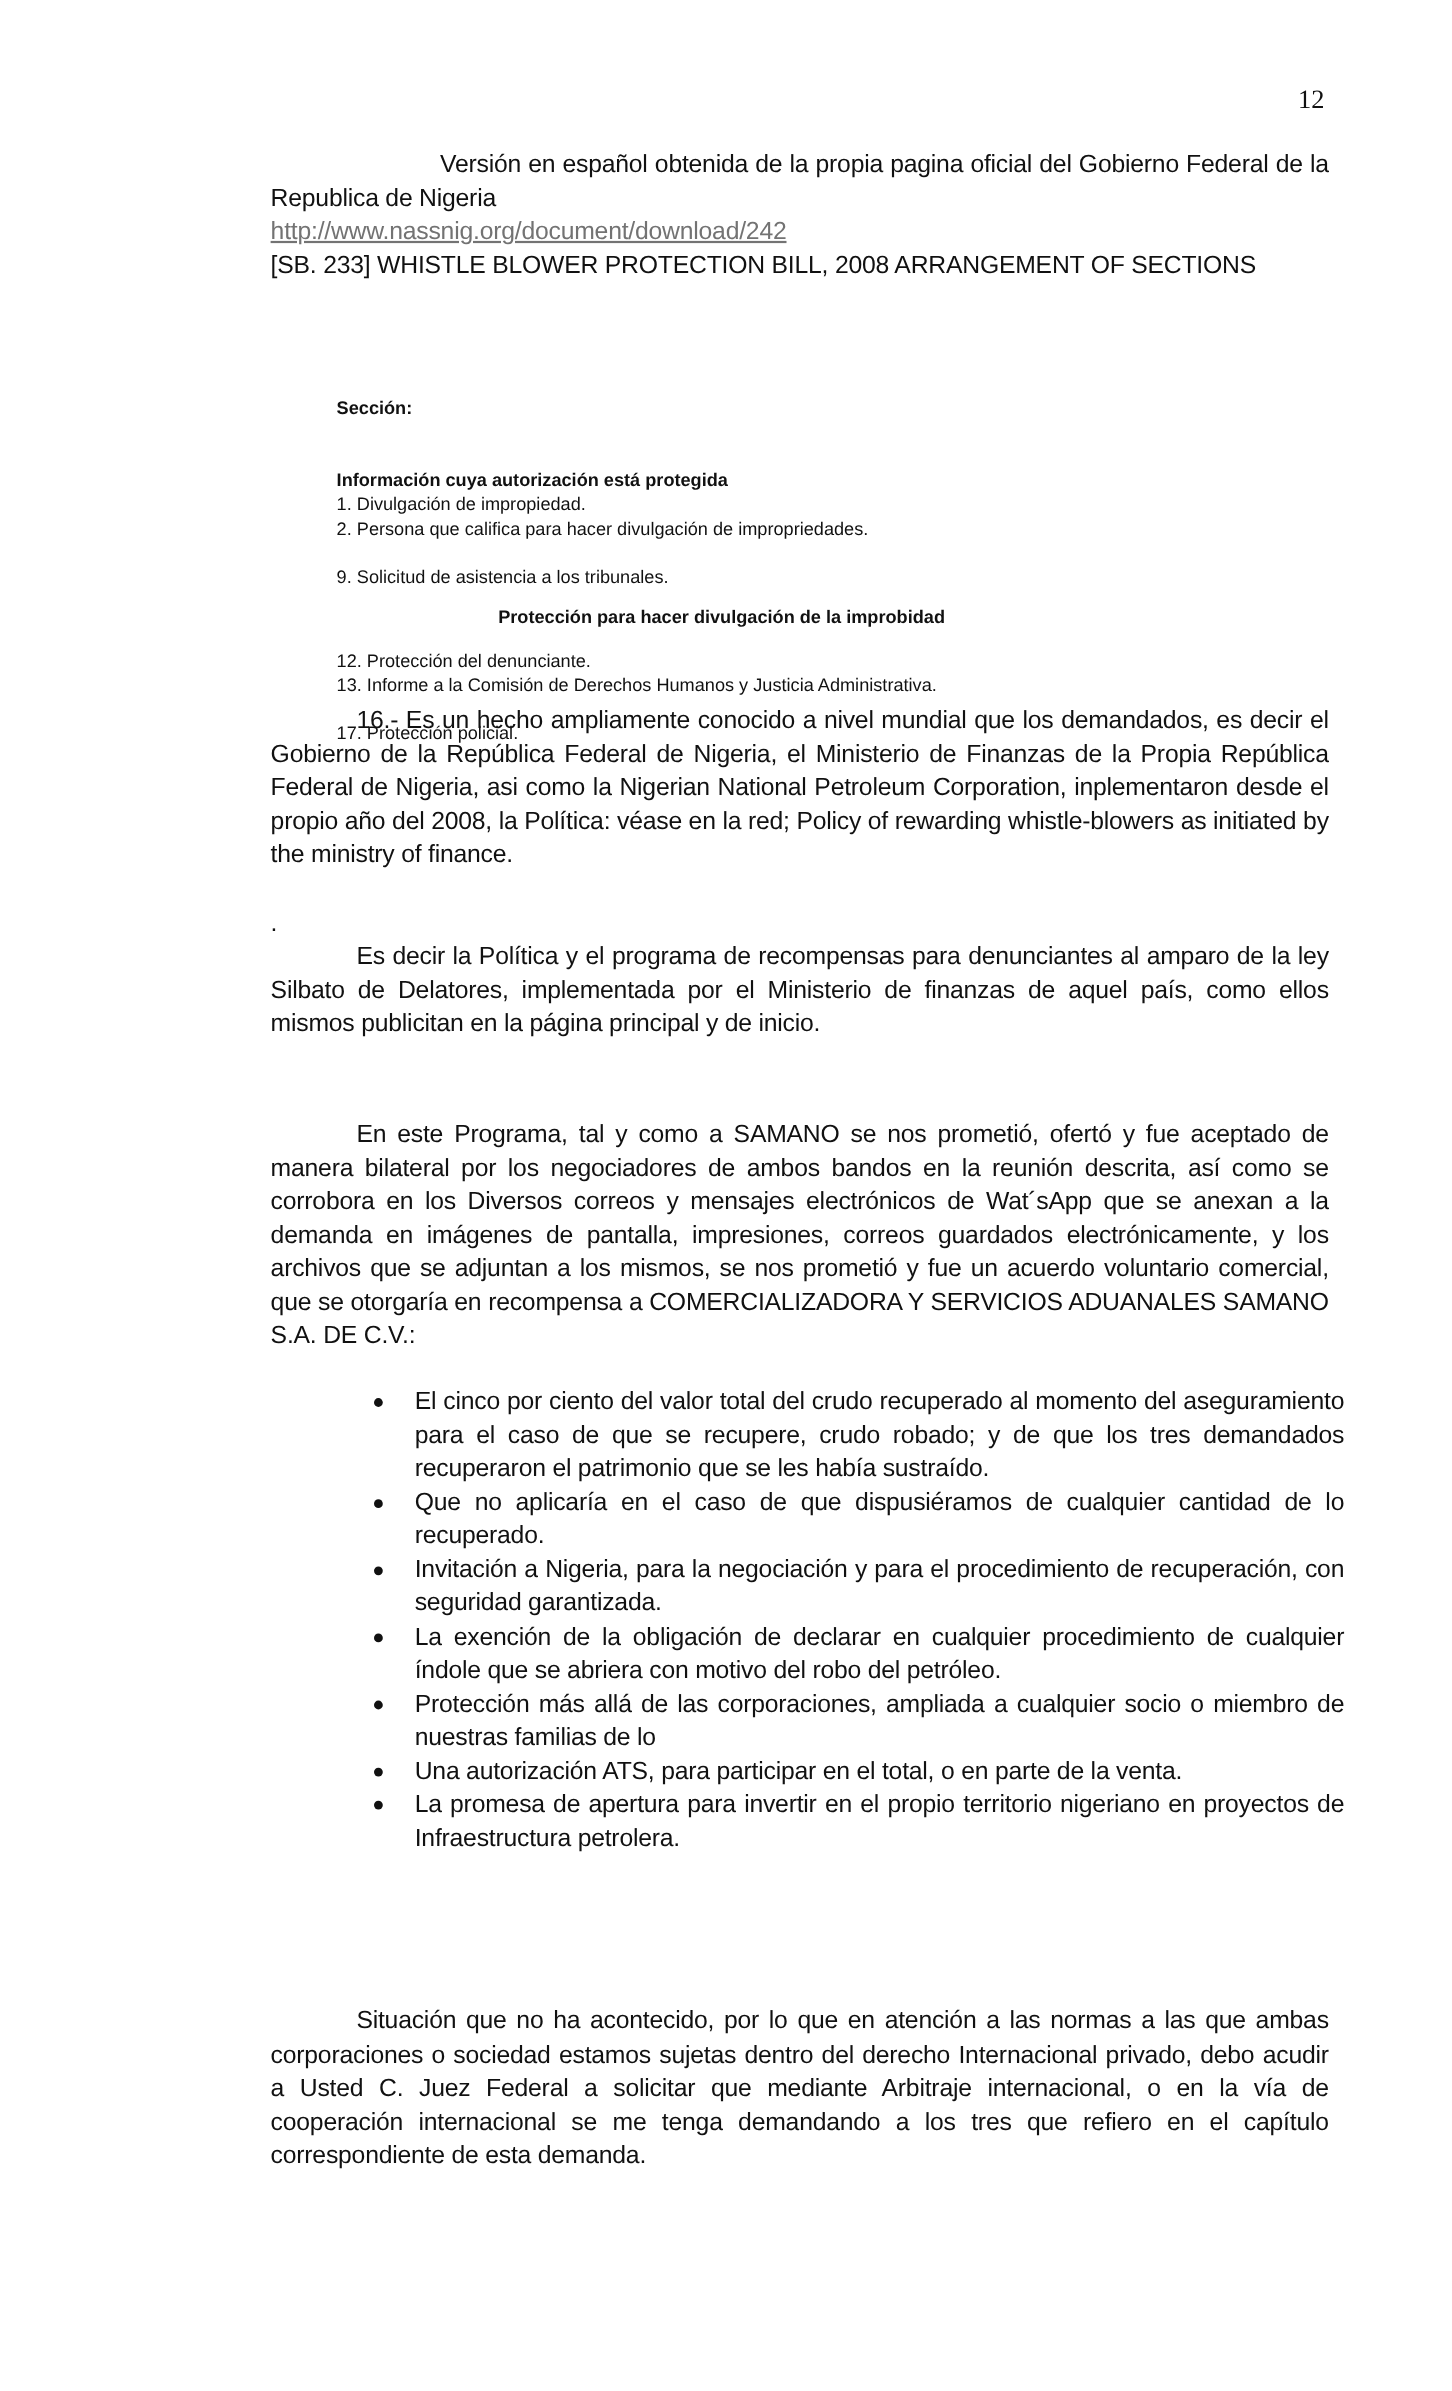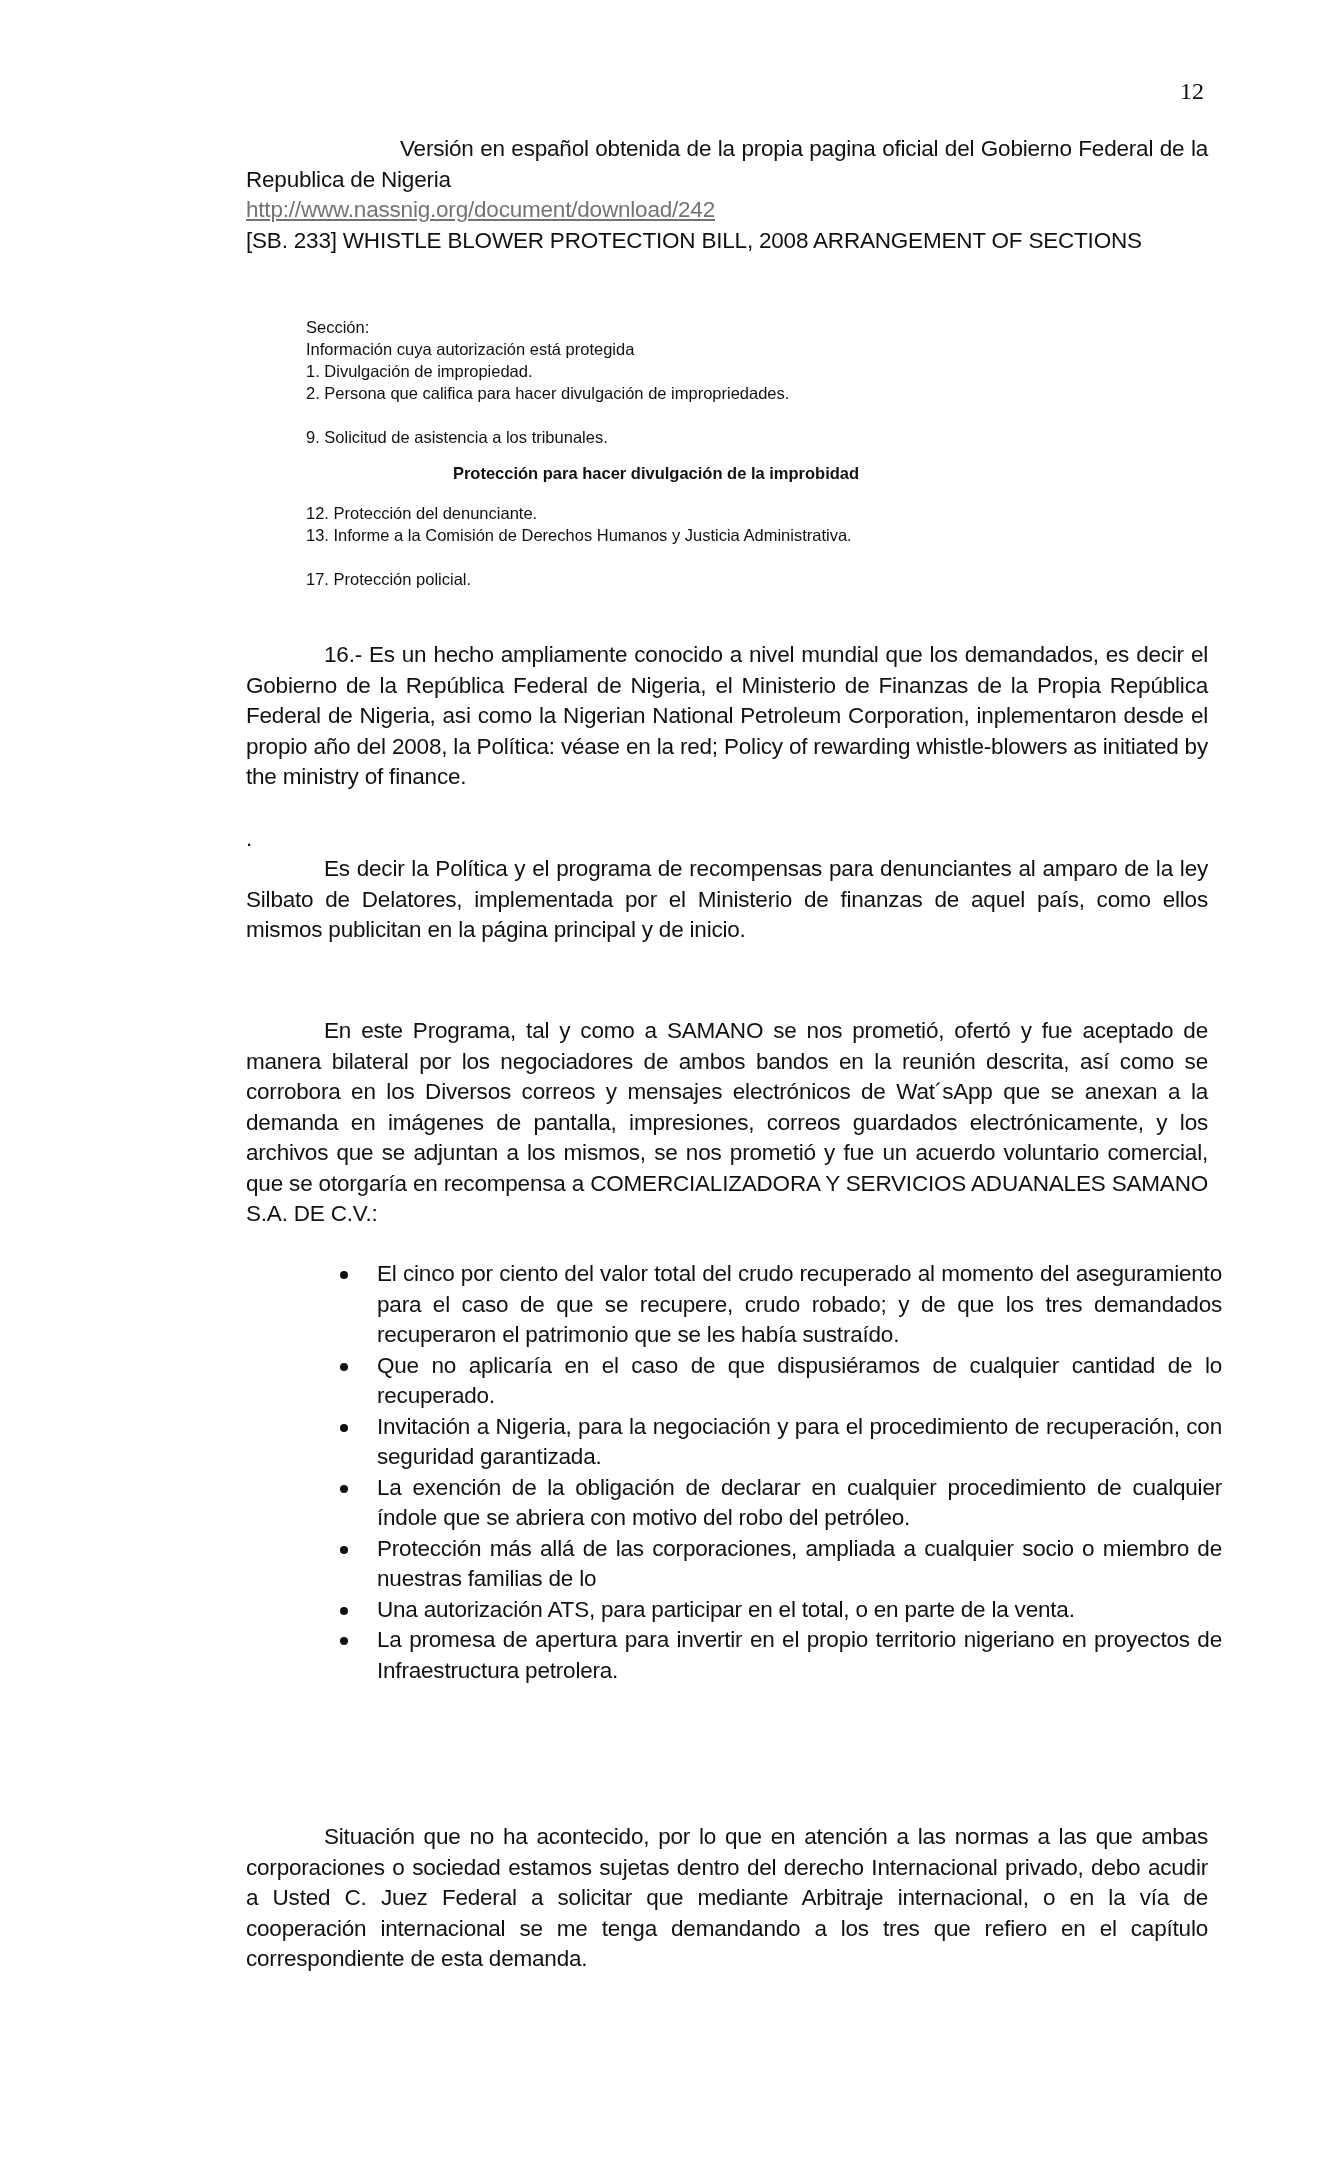--- a/index.html
+++ b/index.html
@@ -13,21 +13,21 @@
       position: absolute; left: 246px; width: 962px;
       font-family: "Liberation Sans", sans-serif; font-size: 22.5px; line-height: 30.5px;
       text-align: justify; letter-spacing: -0.2px;
     }
     .indent { text-indent: 78px; }
     .link { color: #737373; text-decoration: underline; }
     .toc {
       position: absolute; left: 306px; width: 700px;
       font-family: "Liberation Sans", sans-serif; font-size: 16.5px; line-height: 22px;
     }
-    .toc .bold { font-weight: normal; }
+    .toc .bold { font-weight: bold; margin-top: 44px; }
     .toc .center { text-align: center; font-weight: bold; }
     .bullets { position: absolute; left: 318px; width: 890px; margin: 14px; padding: 0; list-style: none;
       font-family: "Liberation Sans", sans-serif; font-size: 22.5px; line-height: 30.5px; text-align: justify; letter-spacing: -0.2px; }
     .bullets li { position: relative; padding-left: 45px; }
     .bullets li .dot { position: absolute; left: 8px; top: 12px; width: 8px; height: 8px; border-radius: 50%; background: #111; }
     b { font-weight: normal; }
   </style>
 </head>
 <body>
 

